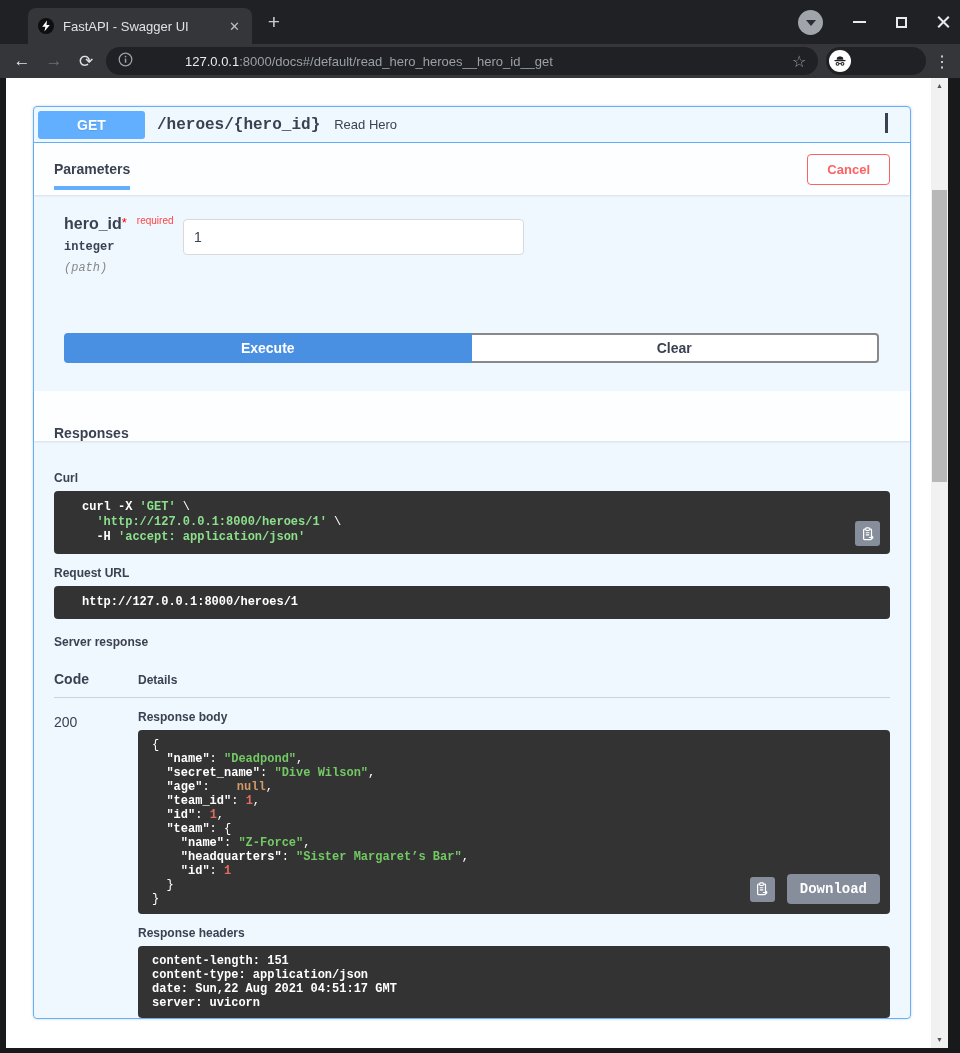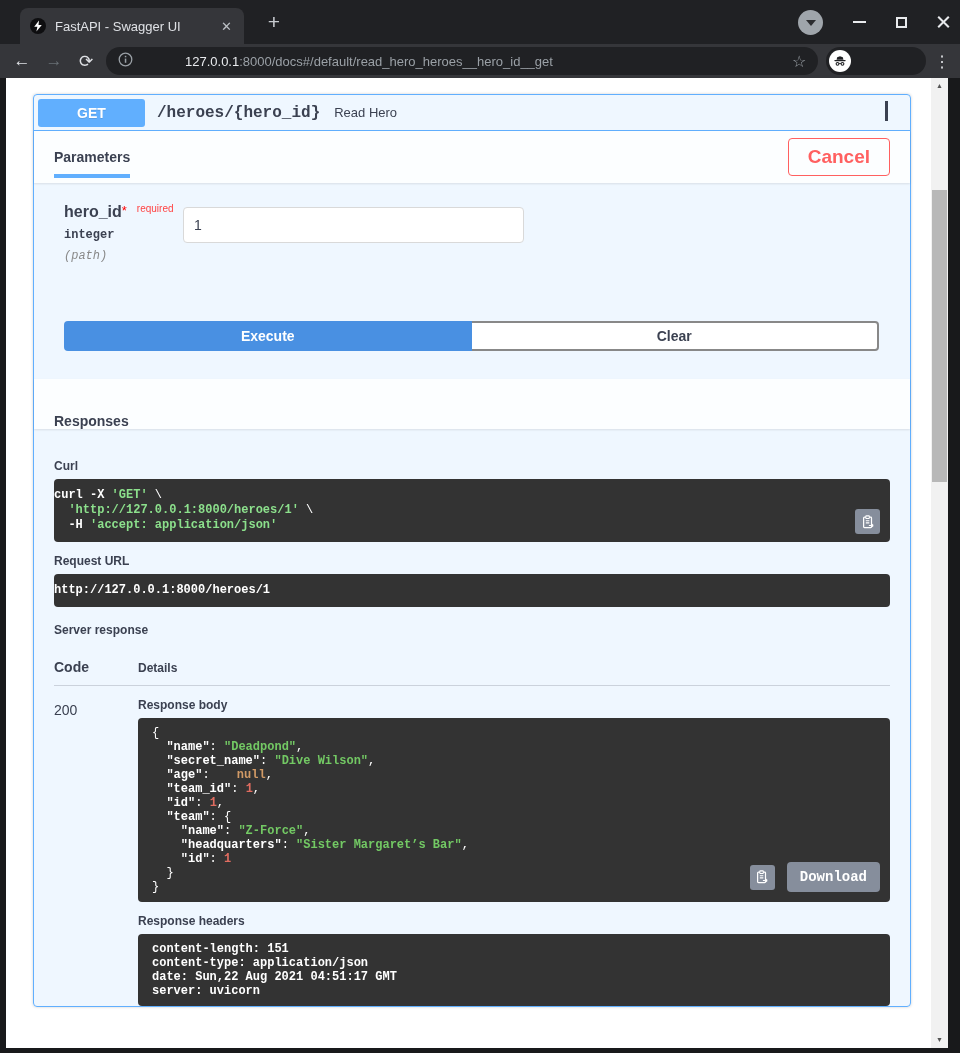--- a/index.html
+++ b/index.html
@@ -6,21 +6,21 @@
   html,body { width: 960px; height: 1053px; }
   body {
     font-family: "Liberation Sans", sans-serif;
     background: #18191b;
     position: relative;
     overflow: hidden;
   }
   
   .titlebar { position: absolute; top:0; left:0; width:960px; height:44px; background:#202124; }
   .tab {
-    position:absolute; left:20px; top:8px; width:224px; height:36px;
+    position:absolute; left:28px; top:8px; width:224px; height:36px;
     background:#35363a; border-radius:8px 8px 0 0;
     display:flex; align-items:center; padding:0 10px; cursor:pointer;
   }
   .favicon { width:16px; height:16px; flex:0 0 16px; }
   .tab-title { color:#dfe1e5; font-size:13px; margin-left:9px; flex:1; white-space:nowrap; overflow:hidden; }
   .tab-close { color:#bdc1c6; font-size:13px; line-height:13px; padding:2px; cursor:pointer; }
   .newtab { position:absolute; left:262px; top:11px; width:24px; height:24px; color:#c7cacf;
     font-size:21px; line-height:22px; text-align:center; font-weight:400; cursor:pointer; }
   .win-controls { position:absolute; right:10px; top:0; height:44px; display:flex; align-items:center; gap:30px; }
   .circle-btn { width:25px; height:25px; border-radius:50%; background:#9fa5ab; display:flex; align-items:center; justify-content:center; cursor:pointer; }
@@ -46,40 +46,40 @@
   .incog-label { color:#e8eaed; font-size:13px;margin-top:47px; }
   .dots { color:#dfe1e5; font-size:16px; width:16px; text-align:center; cursor:pointer; letter-spacing:0; }
 
   
   .page { position:absolute; left:6px; top:78px; width:942px; height:970px; background:#fff; overflow:hidden; }
   .scrollbar { position:absolute; right:0; top:0; width:17px; height:970px; background:#f1f1f1; z-index:5; }
   .scroll-arrow { position:absolute; left:0; width:17px; height:16px; color:#555; font-size:7px; text-align:center; line-height:16px; cursor:pointer; }
   .scroll-arrow.up { top:0; } .scroll-arrow.down { bottom:0; }
   .scroll-thumb { position:absolute; left:1px; top:112px; width:15px; height:292px; background:#b8b8b8; cursor:grab; }
 
-  .content { position:absolute; left:0; top:4px; width:925px; height:888px; padding-top:12px; }
+  .content { position:absolute; left:0; top:16px; width:925px; height:888px; padding-top:12px; }
 
   .opblock { margin-left:27px; width:878px; border:1px solid #61affe; border-radius:4px;
     background:rgba(97,175,254,.1); box-shadow:0 0 3px rgba(0,0,0,.19); }
   .summary { height:36px; display:flex; align-items:center; padding:0 12px 0 4px;
     border-bottom:1px solid #61affe; cursor:pointer; }
   .method-badge { background:#61affe; color:#fff; font-weight:700; font-size:14px; width:107px;
     text-align:center; padding:6px 0; border-radius:3px; text-shadow:0 1px 0 rgba(0,0,0,.1); }
   .ep-path { font-family:"Liberation Mono", monospace; font-weight:700; font-size:16px; color:#3b4151; margin-left:12px; }
   .ep-summary { font-size:13px; color:#3b4151; margin-left:14px; }
   .collapse { margin-left:auto; margin-right:6px; cursor:pointer; padding:4px; }
   .chev-up { width:10px; height:10px; border-top:3px solid #3b4151; border-right:3px solid #3b4151; transform:rotate(-45deg); margin-top:4px; }
 
   .section-header { height:52px; background:rgba(255,255,255,.8); display:flex; align-items:center;
     justify-content:space-between; padding:0 20px; box-shadow:0 1px 2px rgba(0,0,0,.1); }
   .tab-item { position:relative; height:100%; display:flex; align-items:center;
     font-size:14px; font-weight:700; color:#3b4151; cursor:pointer; }
   .tab-item:after { content:""; position:absolute; left:0; right:0; bottom:5px; height:4px; background:#61affe; }
   .btn-cancel { border:1px solid #ff6060; color:#ff6060; background:transparent; font-weight:700;
-    font-size:19px; padding:7px 19px; border-radius:4px; cursor:pointer; font-family:inherit; }
+    font-size:13px; padding:7px 19px; border-radius:4px; cursor:pointer; font-family:inherit; }
 
   .params-wrap { padding:8px 31px 0 30px; }
   .t-head { display:flex; padding:22px 0 12px; border-bottom:1px solid rgba(59,65,81,.2); }
   .col-label { font-size:12px; font-weight:700; color:#3b4151; }
   .name-col { width:119px; flex:0 0 119px; }
   .param-row { display:flex; padding-top:12px; }
   .p-name { font-size:16px; font-weight:700; color:#3b4151;margin-top:36px; }
   .p-req-star { color:#f00; font-size:13px; vertical-align:top; }
   .p-req { color:#ff4444; font-size:10px; vertical-align:top; margin-left:10px; }
   .p-type { font-family:"Liberation Mono", monospace; font-weight:700; font-size:12px; color:#3b4151; margin-top:7px; }
@@ -92,21 +92,21 @@
     border-radius:4px 0 0 4px; cursor:pointer; font-family:inherit; }
   .btn-clear { flex:1 1 50%; background:#fff; color:#3b4151; border:2px solid #888; border-left:none;
     font-weight:700; font-size:14px; border-radius:0 4px 4px 0; cursor:pointer; font-family:inherit; }
   .exec-spacer { height:28px; }
 
   .responses-header { height:50px; background:rgba(255,255,255,.8); display:flex; align-items:flex-end;
     padding:0 20px; box-shadow:0 1px 2px rgba(0,0,0,.1); font-size:14px; font-weight:700; color:#3b4151; }
 
   .responses-inner { padding:30px 20px 0; }
   .block-label { font-size:12px; font-weight:700; color:#3b4151; margin-bottom:6px; }
-  .dark-block { background:#333; border-radius:4px; padding:9px 0; position:relative;
+  .dark-block { background:#333; border-radius:4px; padding:9px 28px; position:relative;
     font-family:"Liberation Mono", monospace; font-size:12px; line-height:15px; color:#fff; font-weight:700; }
   .code-line { white-space:pre; }
   .tok-b { color:#fff; } .tok-w { color:#fff; font-weight:400; }
   .tok-g { color:#8ce08c; } .tok-s { color:#73c964; } .tok-n { color:#e06c60; } .tok-u { color:#d19a66;margin-left:20px; }
   .copy-btn { position:absolute; right:10px; bottom:8px; width:25px; height:25px; background:#868e9c;
     border:none; border-radius:3px; display:flex; align-items:center; justify-content:center; cursor:pointer; }
   .mt16 { margin-top:16px; } .mt12 { margin-top:12px; }
 
   .resp-t-head { display:flex; padding:16px 0 10px; border-bottom:1px solid rgba(59,65,81,.2); align-items:baseline; }
   .code-col { width:84px; flex:0 0 84px; }

